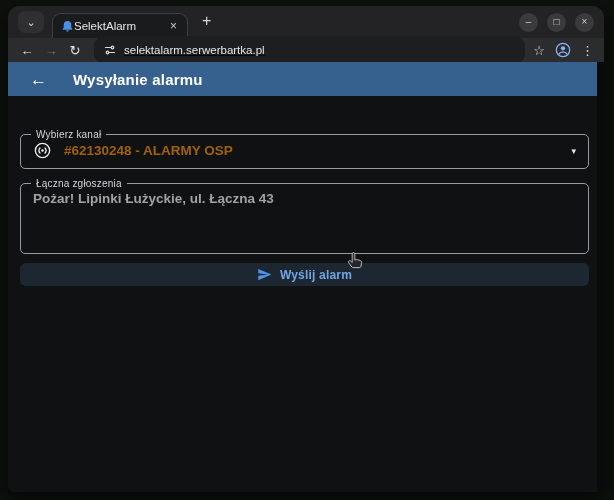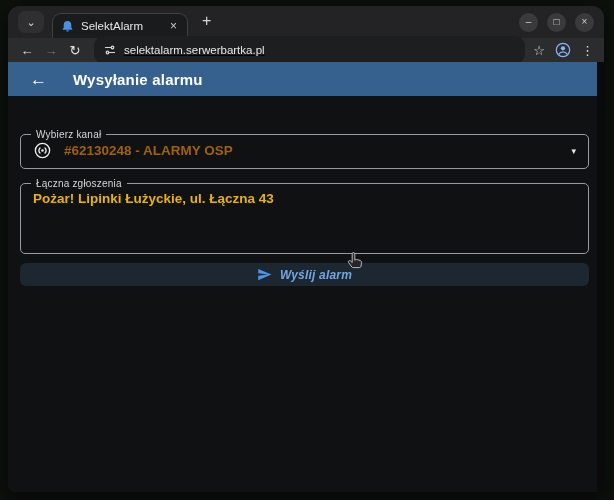--- a/index.html
+++ b/index.html
@@ -19,21 +19,21 @@
   .tabstrip { height:32px; background:#232325; display:flex; align-items:center; padding:0 10px; flex:0 0 auto; }
   .tab-search-btn {
     width:26px; height:22px; border-radius:7px; background:#2f2f32;
     display:flex; align-items:center; justify-content:center;
     color:#d6d6d8; font-size:11px; margin-right:8px; cursor:default;
   }
   .tab {
     width:136px; height:25px; margin-top:7px; align-self:flex-end;
     background:#1a1b1d; border:1px solid #3f4043; border-bottom:none;
     border-radius:9px 9px 0 0; display:flex; align-items:center;
-    padding:0 8px; gap:7px;
+    padding:0 8px; 
   }
   .tab-title { flex:1; color:#e6e6e8; font-size:11.5px; white-space:nowrap; overflow:hidden; }
   .tab-close { color:#c9c9cb; font-size:12px; line-height:1; padding:0 2px; }
   .newtab-btn { color:#d6d6d8; font-size:16px; margin-left:14px; line-height:1; padding-bottom:2px; }
   .win-controls { margin-left:auto; display:flex; gap:9px; }
   .win-btn {
     width:19px; height:19px; border-radius:50%; background:#3a3a3d;
     color:#cfcfd1; font-size:10px; display:flex; align-items:center; justify-content:center; line-height:1;
   }
   
@@ -58,27 +58,26 @@
     gap:26px; padding-left:22px; color:#fff; flex:0 0 auto;
   }
   .app-back { font-size:17px; line-height:1; }
   .app-title { font-size:15px; font-weight:700; letter-spacing:.2px; }
   .content { padding:9px 8px 0 12px;margin-top:24px; }
   fieldset.field { border:1px solid #979ca4; border-radius:5px; margin:0 0 9px 0; background:transparent; }
   fieldset.field legend { margin-left:10px; padding:0 5px; font-size:10px; color:#d4d6d9; letter-spacing:.2px; }
   .select-row { display:flex; align-items:center; gap:12px; padding:1px 12px 8px 12px; }
   .select-value { color:#a16207; font-size:13.5px; font-weight:600; }
   .caret { margin-left:auto; color:#e9e9eb; font-size:9px; }
-  .message-body { height:64px; padding:2px 12px 8px 12px; color:#eab308; font-size:13.5px; font-weight:600; }
+  .message-body { height:64px; padding:2px 12px 8px 12px; color:#a3a3a3; font-size:13.5px; font-weight:600; }
   .send-btn {
     width:100%; height:23px; background:#1d2732; border:none; border-radius:6px;
     display:flex; align-items:center; justify-content:center; gap:8px;
     color:#72a6e3; font-size:12px; font-weight:700; letter-spacing:.2px;
     font-family:inherit;
-    font-style:italic;
   }
   .cursor { position:absolute; left:347px; top:251px; z-index:50; pointer-events:none; }
 </style>
 </head>
 <body>
 
 <div class="window">
 
   <div class="tabstrip">
     <div class="tab-search-btn">

